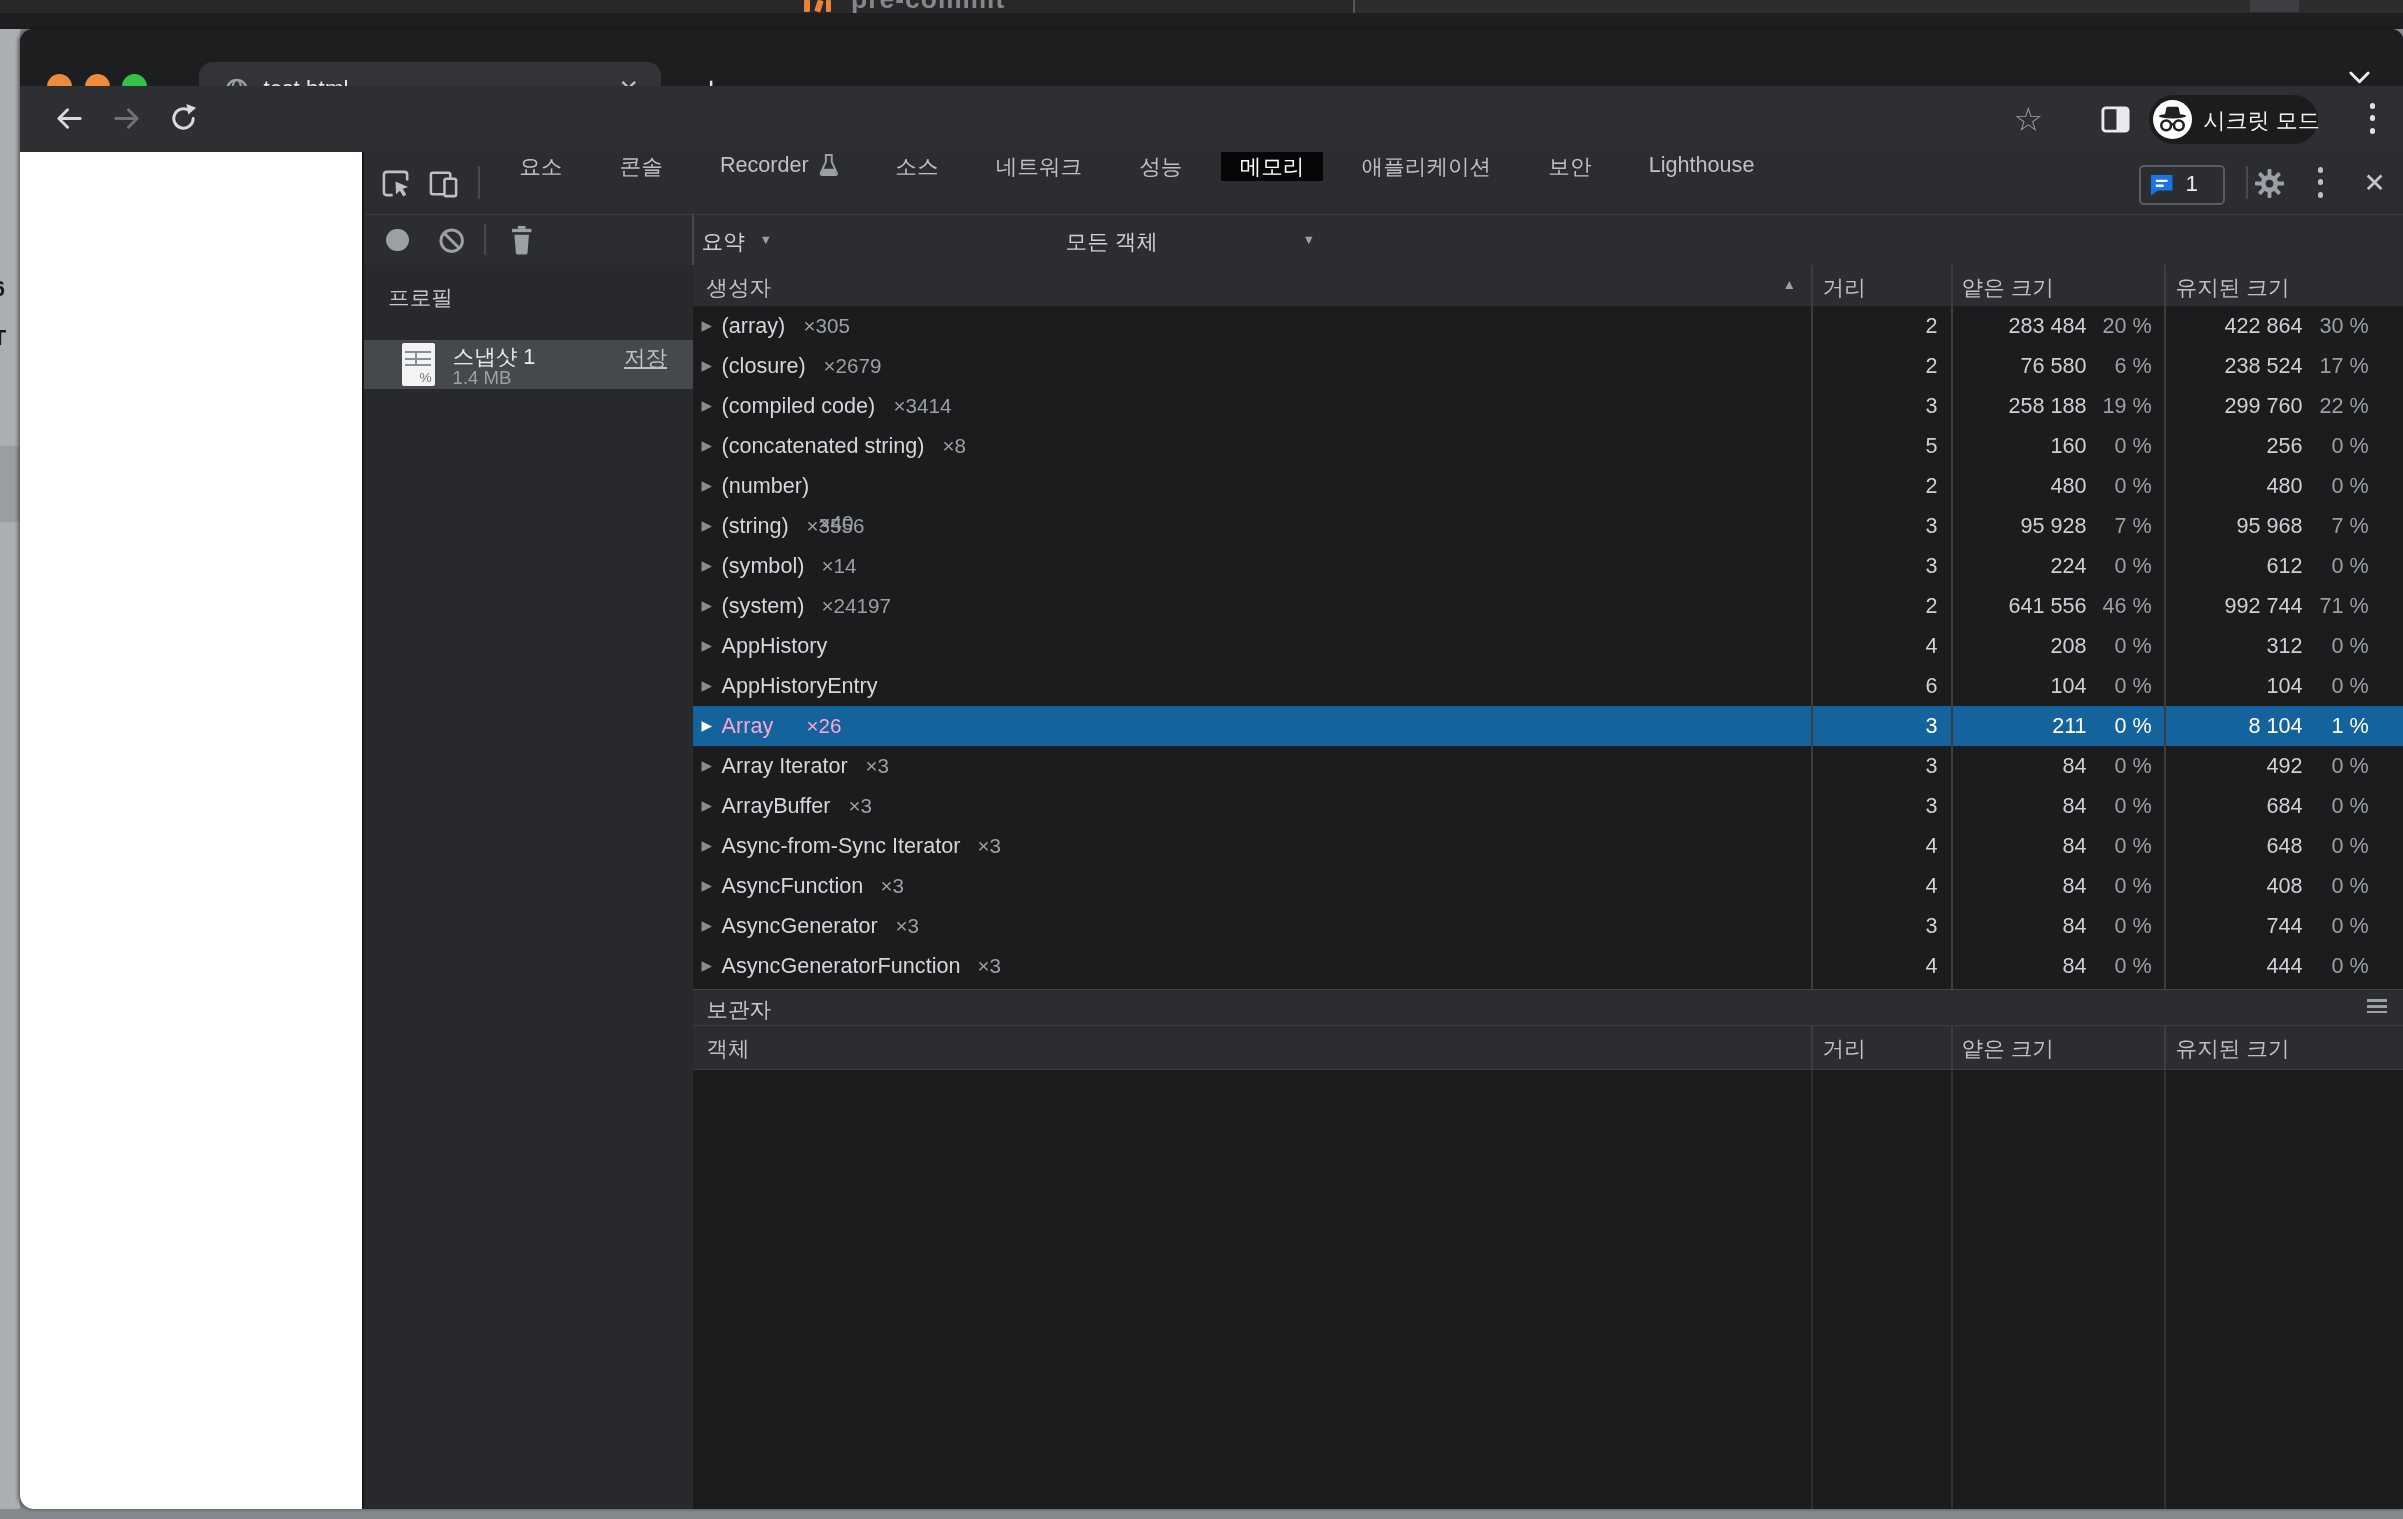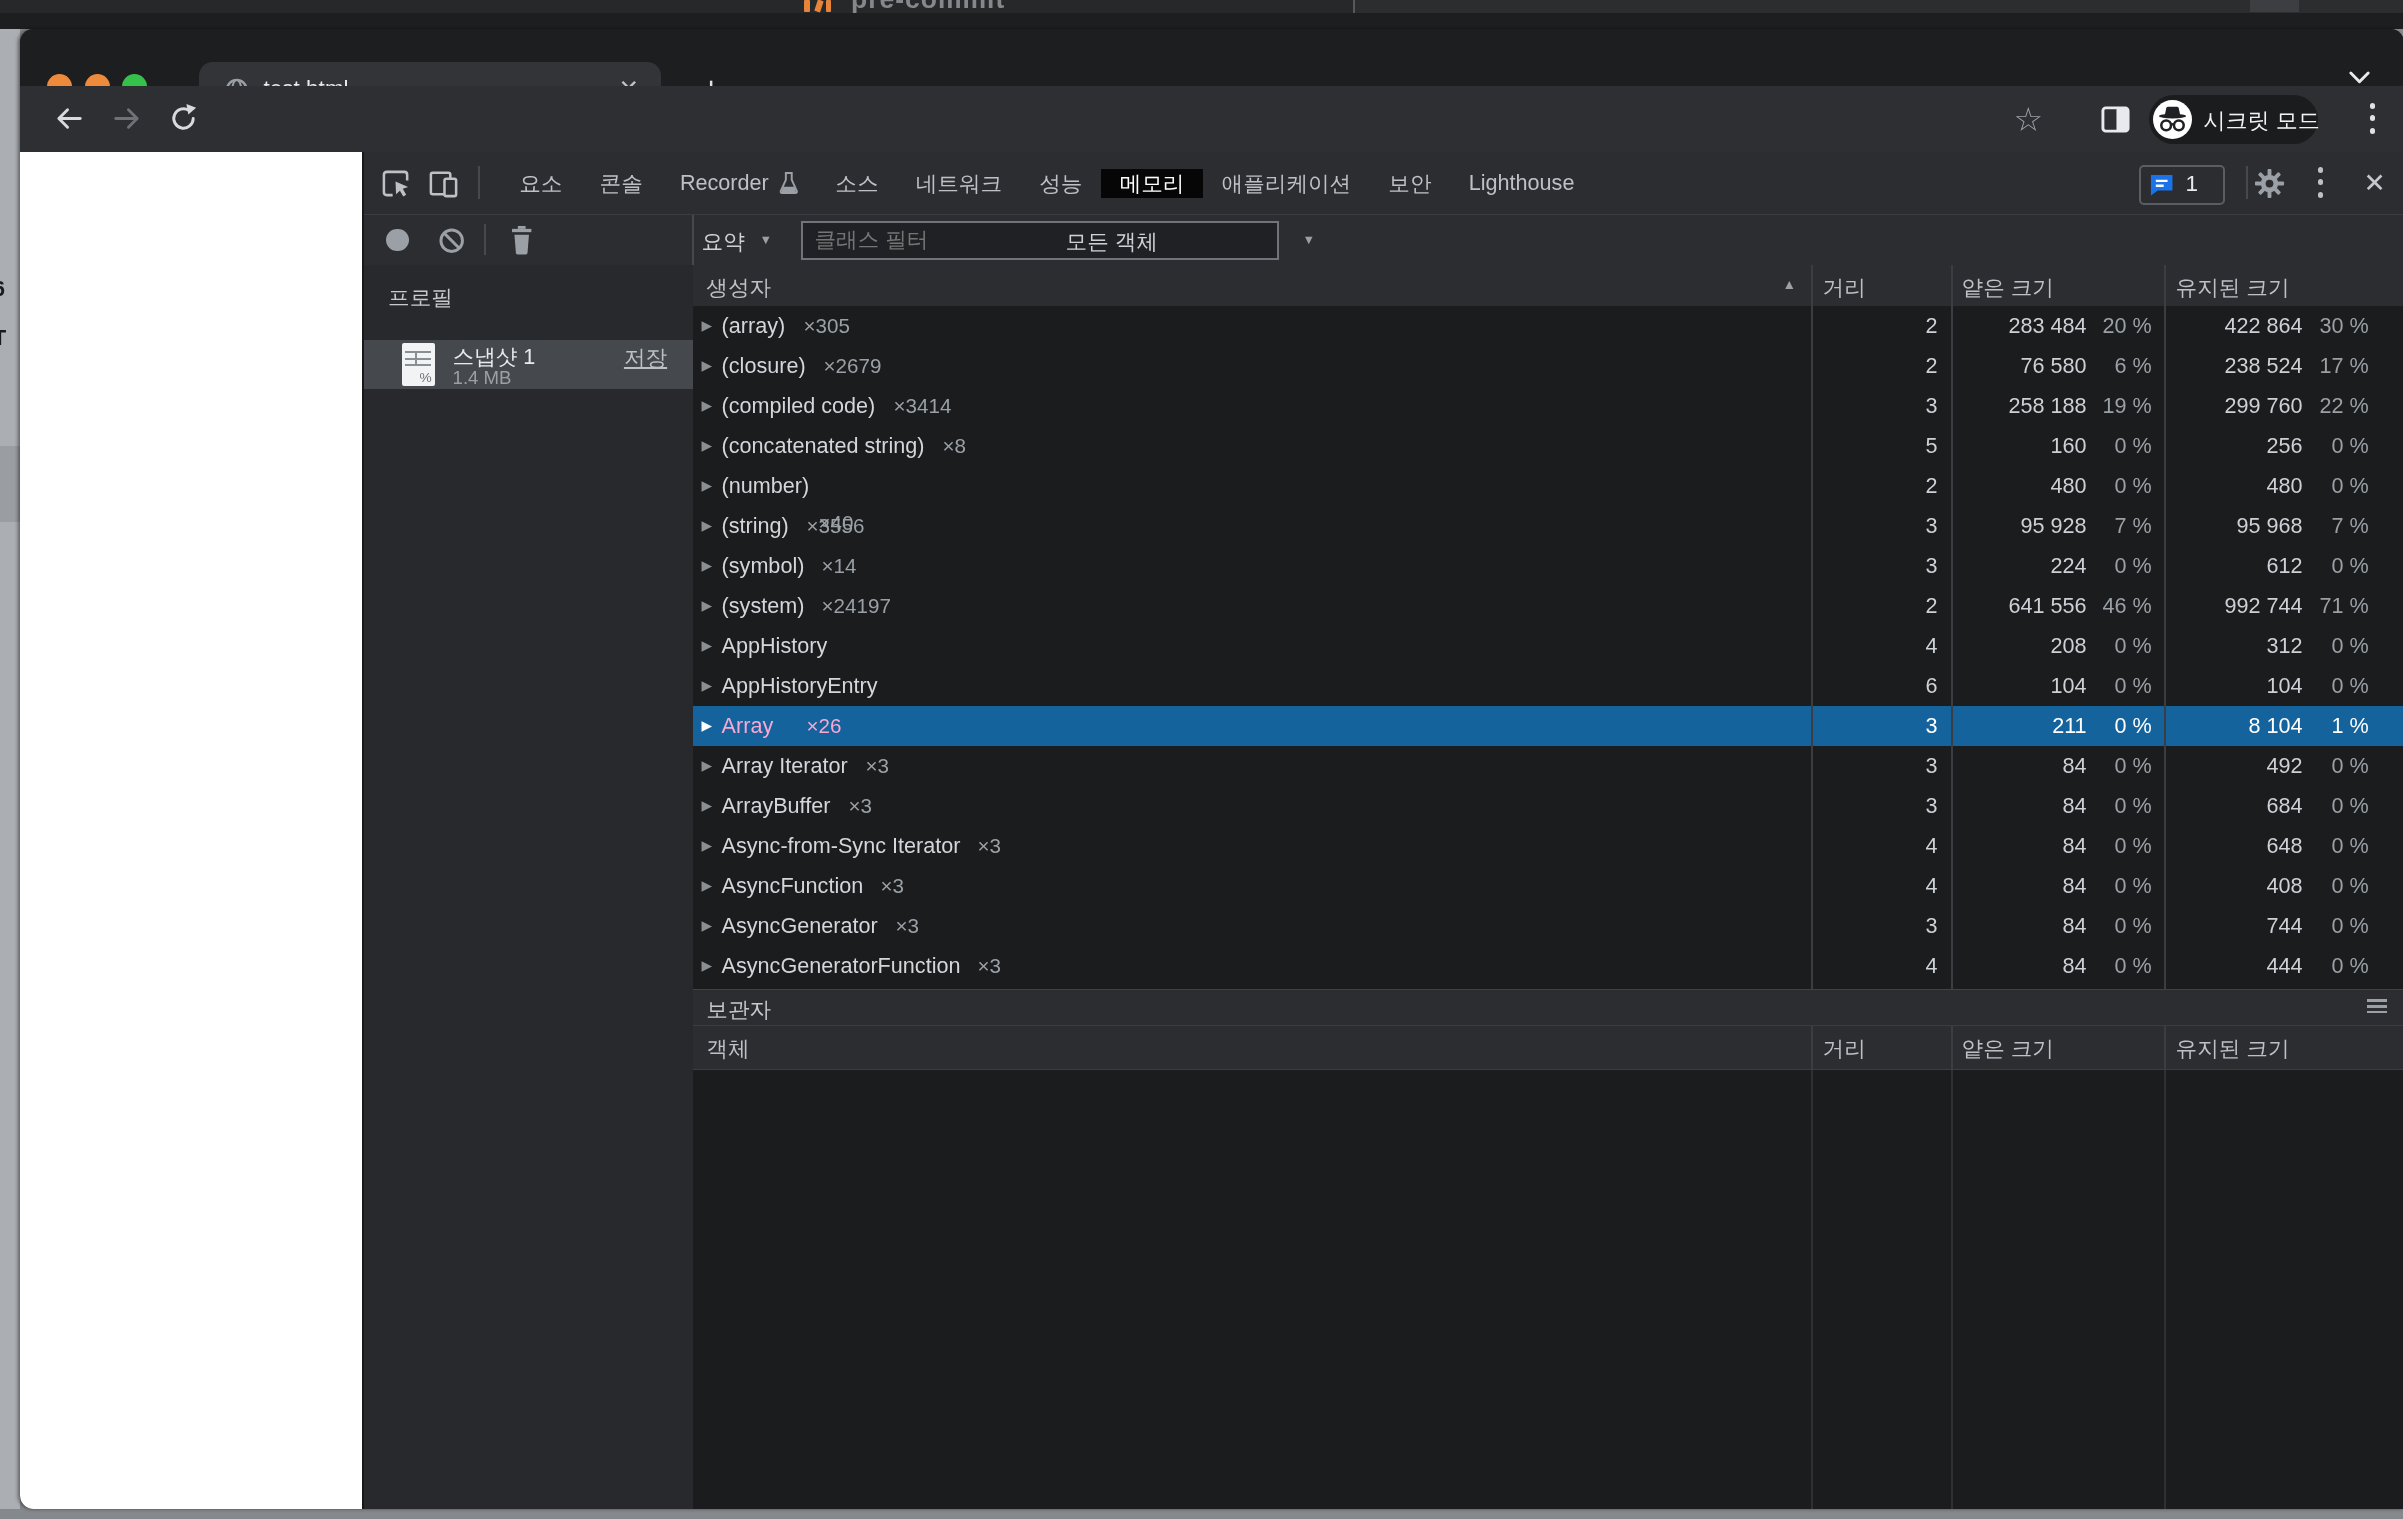--- a/index.html
+++ b/index.html
@@ -49,21 +49,21 @@
   .kebab-grp{width:5.9px;height:33px;}
   .kebab-grp .k1{top:0}.kebab-grp .k2{top:12.7px}.kebab-grp .k3{top:25.5px}
 
   
   .content{left:0;top:123px;width:2384px;height:1358px;}
   .page{left:0;top:0;width:342px;height:1358px;background:#ffffff;}
 
   
   .devtools{left:342px;top:0;width:2042px;height:1358px;background:#1b1c1e;border-left:2px solid #17181a;}
   .dt-tabbar{left:0;top:0;width:2042px;height:62px;background:#2c2d30;border-bottom:1px solid #3a3d41;}
-  .dt-tabs{position:absolute;left:137px;top:0;height:62px;display:flex;align-items:center;}
+  .dt-tabs{position:absolute;left:137px;top:0;height:62px;display:flex;align-items:flex-start;gap:20px;}
   .dt-tab{display:flex;align-items:center;padding:0 18.6px;color:#bdc1c6;font-size:21.6px;white-space:nowrap;}
   .dt-tab.sel{background:#060607;color:#ffffff;}
   .dt-sep{top:13.7px;width:2px;height:33px;background:#47494d;}
   .issues{left:1775px;top:12.7px;width:82px;height:36px;border:2px solid #5a5d61;border-radius:4.9px;}
   .issues .cnt{position:absolute;left:45px;top:3.9px;color:#e8eaed;font-size:22.5px;}
   .dt-x{left:2000px;top:14.7px;color:#c4c8cc;font-size:26.5px;}
 
   
   .dt-toolbar{left:0;top:63px;width:2042px;height:50px;background:#2c2d30;border-bottom:1px solid #3a3d41;}
   .rec-dot{left:22.5px;top:13.7px;width:22.5px;height:22.5px;border-radius:50%;background:#9aa0a6;}
@@ -300,21 +300,20 @@
           <div class="abs dt-sep" style="left:120px;top:8.8px;height:31px;"></div>
           <svg class="abs" style="left:144px;top:9.8px;" width="27.4" height="30" viewBox="0 0 28 31">
             <rect x="10" y="1" width="8" height="3" fill="#9aa0a6"></rect>
             <rect x="4" y="4" width="20" height="3.4" fill="#9aa0a6"></rect>
             <path d="M6.5 10 H21.5 L20 29 Q19.8 30.5 18.3 30.5 H9.7 Q8.2 30.5 8 29 Z" fill="#9aa0a6"></path>
           </svg>
           <div class="abs dt-sep" style="left:328px;top:0;height:50px;"></div>
 
           <span class="abs sum-label">요약</span>
           <span class="abs sum-arrow">▼</span>
-          <input class="abs cls-filter" placeholder="클래스 필터" style="">
           <span class="abs obj-label">모든 객체</span>
           <span class="abs obj-arrow">▼</span>
         </div>
 
         <div class="abs dt-body">
 
           <div class="abs profiles">
             <div class="prof-h">프로필</div>
             <div class="heap-h">힙 스냅샷</div>
             <div class="snap-item">

